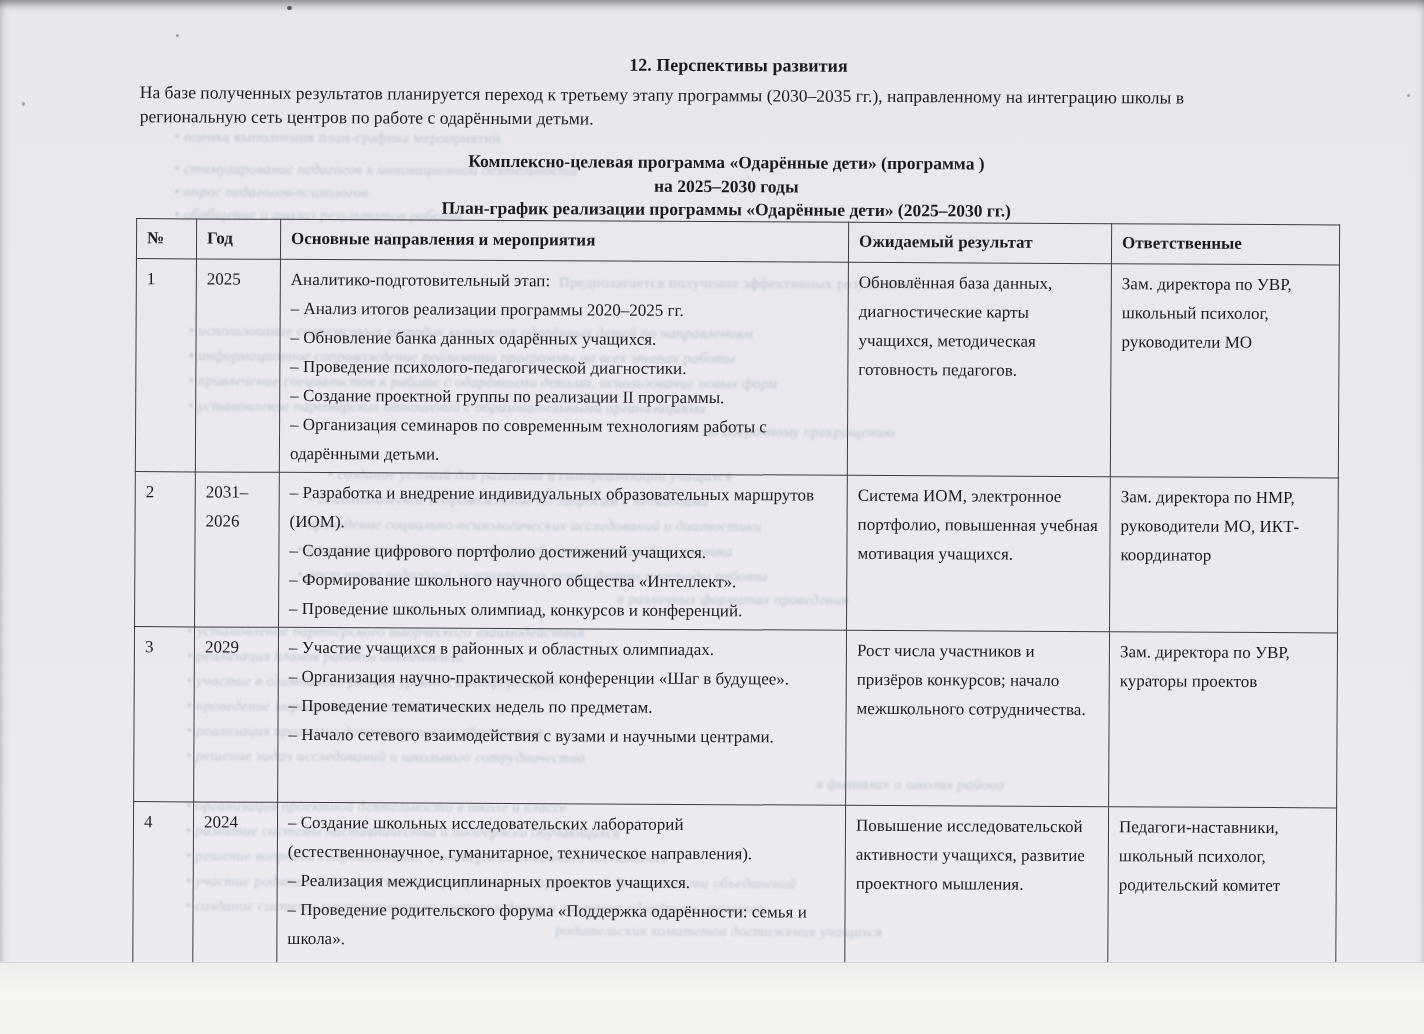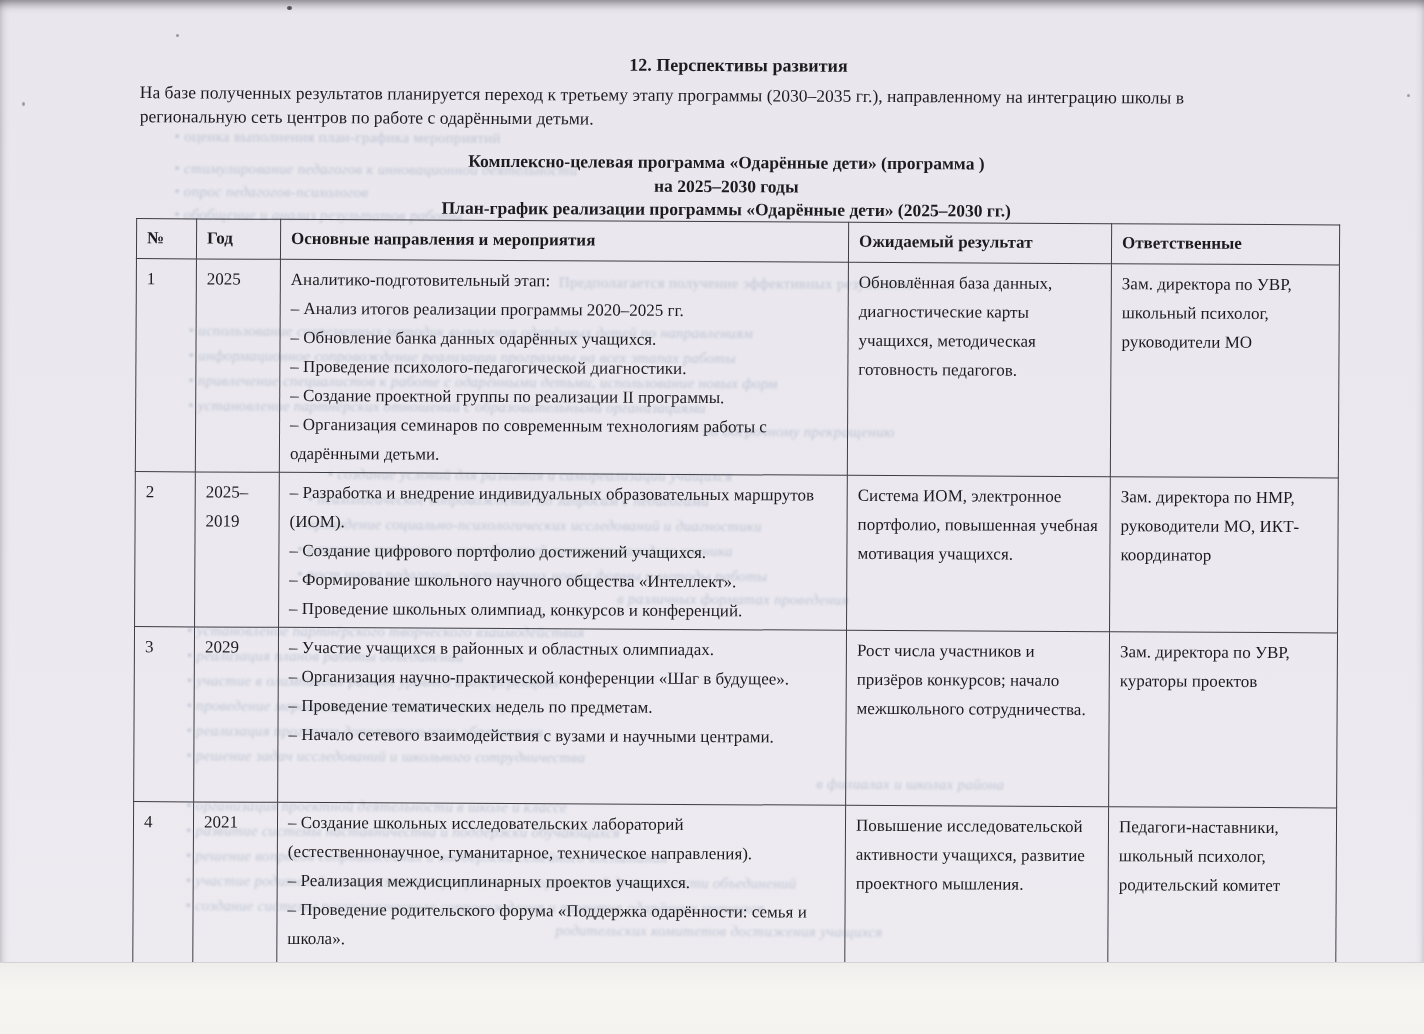--- a/index.html
+++ b/index.html
@@ -152,21 +152,21 @@
               <div class="dir-line">– Обновление банка данных одарённых учащихся.</div>
               <div class="dir-line">– Проведение психолого-педагогической диагностики.</div>
               <div class="dir-line">– Создание проектной группы по реализации II программы.</div>
               <div class="dir-line">– Организация семинаров по современным технологиям работы с одарёнными детьми.</div>
             </td>
             <td>Обновлённая база данных, диагностические карты учащихся, методическая готовность педагогов.</td>
             <td>Зам. директора по УВР, школьный психолог, руководители МО</td>
           </tr>
           <tr style="height:154px;">
             <td class="c-num">2</td>
-            <td class="c-year">2025–2019</td>
+            <td class="c-year">2031–2026</td>
             <td>
               <div class="dir-line">– Разработка и внедрение индивидуальных образовательных маршрутов (ИОМ).</div>
               <div class="dir-line">– Создание цифрового портфолио достижений учащихся.</div>
               <div class="dir-line">– Формирование школьного научного общества «Интеллект».</div>
               <div class="dir-line">– Проведение школьных олимпиад, конкурсов и конференций.</div>
             </td>
             <td>Система ИОМ, электронное портфолио, повышенная учебная мотивация учащихся.</td>
             <td>Зам. директора по НМР, руководители МО, ИКТ-координатор</td>
           </tr>
           <tr style="height:175px;">
@@ -176,21 +176,21 @@
               <div class="dir-line">– Участие учащихся в районных и областных олимпиадах.</div>
               <div class="dir-line">– Организация научно-практической конференции «Шаг в будущее».</div>
               <div class="dir-line">– Проведение тематических недель по предметам.</div>
               <div class="dir-line">– Начало сетевого взаимодействия с вузами и научными центрами.</div>
             </td>
             <td>Рост числа участников и призёров конкурсов; начало межшкольного сотрудничества.</td>
             <td>Зам. директора по УВР, кураторы проектов</td>
           </tr>
           <tr class="last" style="height:161px;">
             <td class="c-num">4</td>
-            <td class="c-year">2021</td>
+            <td class="c-year">2024</td>
             <td>
               <div class="dir-line">– Создание школьных исследовательских лабораторий (естественнонаучное, гуманитарное, техническое направления).</div>
               <div class="dir-line">– Реализация междисциплинарных проектов учащихся.</div>
               <div class="dir-line">– Проведение родительского форума «Поддержка одарённости: семья и школа».</div>
             </td>
             <td>Повышение исследовательской активности учащихся, развитие проектного мышления.</td>
             <td>Педагоги-наставники, школьный психолог, родительский комитет</td>
           </tr>
         </tbody>
       </table>

